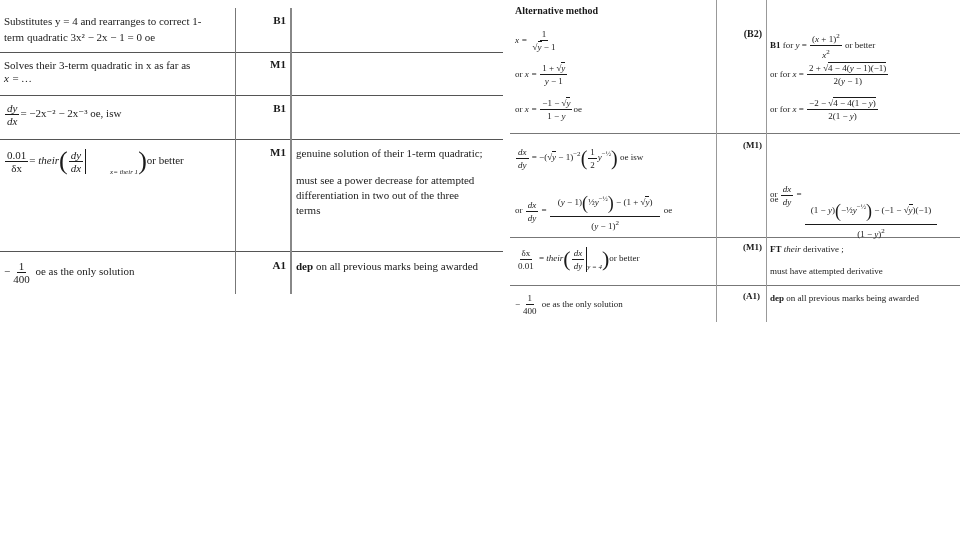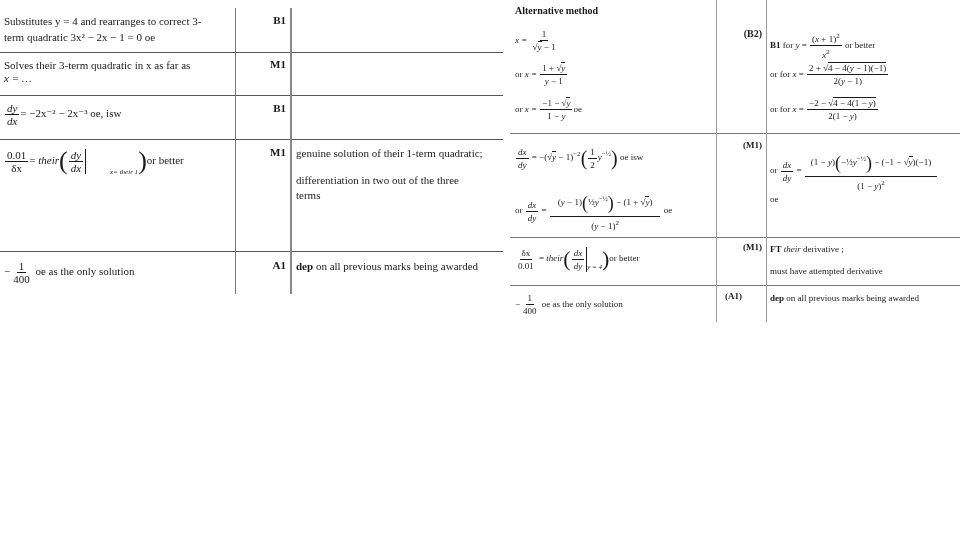--- a/index.html
+++ b/index.html
@@ -27,21 +27,21 @@
 <div>
 
   <div class="hline" style="left:0;top:52px;width:503px;"></div>
   <div class="hline" style="left:0;top:95px;width:503px;"></div>
   <div class="hline" style="left:0;top:139px;width:503px;"></div>
   <div class="hline" style="left:0;top:251px;width:503px;"></div>
   <div class="vline" style="left:235px;top:8px;height:286px;"></div>
   <div class="vline thick" style="left:290px;top:8px;height:286px;"></div>
 
   <div class="txt" style="left:4px;top:14px;">
-    <span>Substitutes y = 4 and rearranges to correct 3-</span>
+    <span>Substitutes y = 4 and rearranges to correct 1-</span>
   </div>
   <div class="txt" style="left:4px;top:30px;">
     <span>term quadratic 3x² − 2x − 1 = 0 oe</span>
   </div>
   <div class="mark" style="left:240px;top:14px;width:46px;">B1</div>
 
   <div class="txt" style="left:4px;top:58px;">
     <span>Solves their 3-term quadratic in x as far as</span>
   </div>
   <div class="txt" style="left:4px;top:71px;">
@@ -63,20 +63,21 @@
       <span class="den">δx</span>
     </span>= <span class="it">their</span><span class="paren">(</span><span class="bar"><span class="frac it">
           <span class="num">dy</span>
           <span class="den">dx</span>
         </span></span><span class="xs it" style="vertical-align:-10px;margin-left:24px;">x= their 1</span><span class="paren">)</span><span>or better</span>
   </div>
   <div class="mark" style="left:240px;top:146px;width:46px;">M1</div>
   <div class="txt" style="left:296px;top:146px;">
     <div>genuine solution of their 1-term quadratic;</div>
     <div style="height:12px"></div>
+    <div>must see a power decrease for attempted</div>
     <div>differentiation in two out of the three</div>
     <div>terms</div>
   </div>
 
   <div class="txt" style="left:4px;top:260px;line-height:12px;">
     <span>−</span><span class="frac">
       <span class="num">1</span>
       <span class="den">400</span>
     </span> <span>oe as the only solution</span>
   </div>
@@ -161,21 +162,21 @@
       </span>
     <span>oe</span>
   </div>
   <div class="mark" style="left:716px;top:140px;width:46px;font-size:9px;">(M1)</div>
   <div class="txt" style="left:770px;top:150px;font-size:9px;line-height:11px;">
     <span>or</span> <span class="frac it">
         <span class="num">dx</span>
         <span class="den">dy</span>
       </span> =
     <span class="frac">
-        <span class="num" style="padding:0 6px;">(1 − <i>y</i>)<span class="paren" style="font-size:18px;">(</span>−½<i>y</i><sup>−½</sup><span class="paren" style="font-size:18px;">)</span> − (−1 − √<span class="sqrt it">y</span>)(−1)</span>
+        <span class="num" style="padding:0 6px;margin-top:48px;">(1 − <i>y</i>)<span class="paren" style="font-size:18px;">(</span>−½<i>y</i><sup>−½</sup><span class="paren" style="font-size:18px;">)</span> − (−1 − √<span class="sqrt it">y</span>)(−1)</span>
         <span class="den">(1 − <i>y</i>)<sup>2</sup></span>
       </span>
   </div>
   <div class="txt" style="left:770px;top:192px;font-size:9px;">oe</div>
 
   <div class="txt" style="left:515px;top:246px;font-size:9px;line-height:11px;">
     <span class="frac">
         <span class="num">δx</span>
         <span class="den">0.01</span>
       </span> = <i>their</i><span class="paren" style="font-size:22px;">(</span><span class="bar"><span class="frac it">
@@ -188,17 +189,17 @@
     <b>FT</b> <i>their</i> <span>derivative ;</span>
   </div>
   <div class="txt" style="left:770px;top:264px;font-size:9px;">must have attempted derivative</div>
 
   <div class="txt" style="left:515px;top:292px;font-size:9px;line-height:11px;">
     <span>−</span><span class="frac">
         <span class="num">1</span>
         <span class="den">400</span>
       </span> <span>oe as the only solution</span>
   </div>
-  <div class="mark" style="left:716px;top:291px;width:26px;font-size:9px;">(A1)</div>
+  <div class="mark" style="left:716px;top:291px;width:44px;font-size:9px;">(A1)</div>
   <div class="txt" style="left:770px;top:291px;font-size:9px;">
     <b>dep</b> <span>on all previous marks being awarded</span>
   </div>
 </div>
 
 </body></html>

